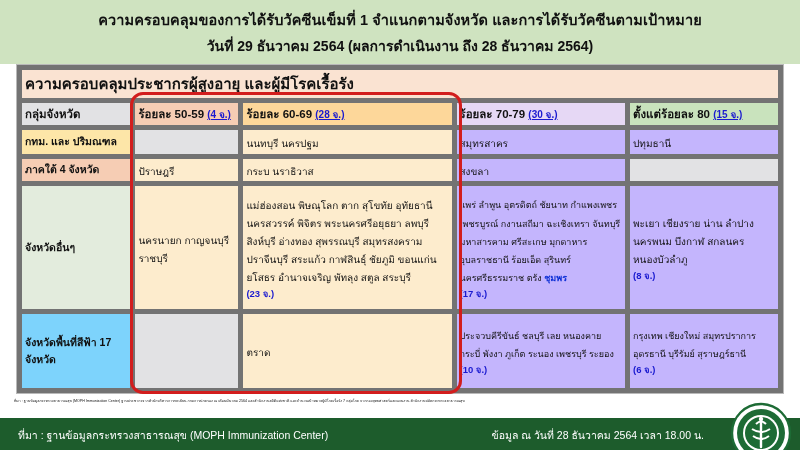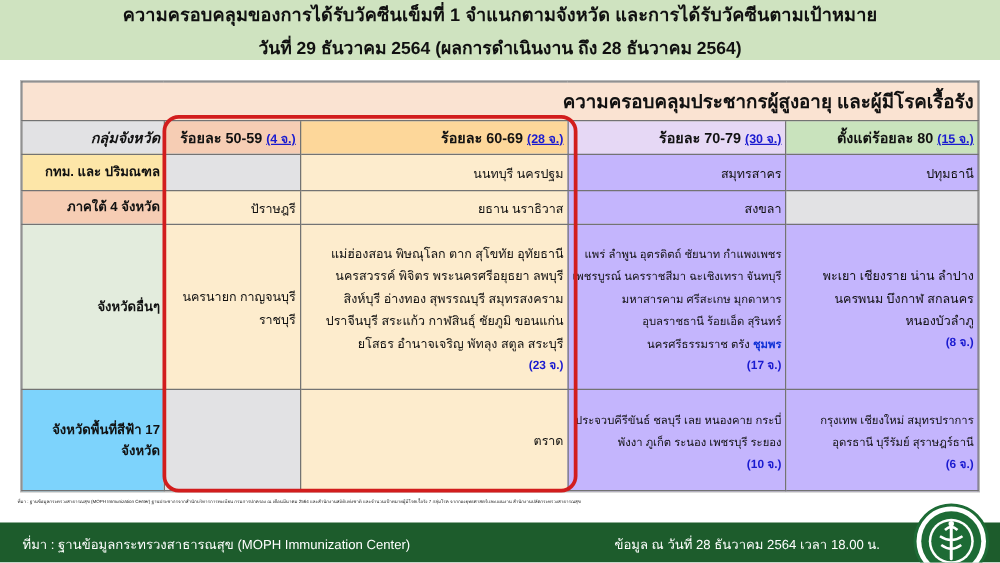--- a/index.html
+++ b/index.html
@@ -5,44 +5,44 @@
   * { box-sizing: border-box; margin: 0; padding: 0; }
   html, body {
     width: 800px; height: 450px;
     font-family: "Liberation Sans", "DejaVu Sans", sans-serif;
     background: #ffffff; overflow: hidden;
   }
   #page { position: relative; width: 800px; height: 450px; background:#fff; }
 
   
   .title-band {
-    position: absolute; left:0; top:0; width:800px; height:48px;
+    position: absolute; left:0; top:0; width:800px; height:64px;
     background:#cfe3c0;
     display:flex; flex-direction:column; align-items:center; justify-content:center;
     gap:4px;
   }
   .title-line1 { font-size:14.5px; font-weight:bold; color:#101010; letter-spacing:.1px; }
   .title-line2 { font-size:14px; font-weight:bold; color:#101010; }
 
   
   .table-wrap {
     position:absolute; left:16px; top:64px; width:768px; height:330px;
     border:1px solid #b9b9b9; background:#fff;
   }
   table.grid { width:100%; height:100%; border-collapse:collapse; table-layout:fixed; }
-  table.grid td { border:1px solid #737373; text-align:right; vertical-align:middle; padding:2px 3px; }
+  table.grid td { border:5px solid #737373; text-align:left; vertical-align:middle; padding:2px 3px; }
 
   .banner-cell {
     background:#fae3d2; height:30px;
     font-size:15px; font-weight:bold; color:#111;
   }
 
   
   .hdr { height:26px; font-size:11.5px; font-weight:bold; color:#111; }
-  .hdr-group   { background:#e2e2e4;font-style:italic; }
+  .hdr-group   { background:#e2e2e4; }
   .hdr-c1      { background:#f6cdb4; }
   .hdr-c2      { background:#fdd79a; }
   .hdr-c3      { background:#e6d8f5; }
   .hdr-c4      { background:#c9e3bd; }
   .cnt { color:#1a1ad0; font-size:10px; font-weight:bold;text-decoration:underline; }
 
   
   .lbl { font-size:10.5px; font-weight:bold; color:#111; }
   .lbl-bkk   { background:#fde6a8; }
   .lbl-south { background:#f6cdb4; }
@@ -146,41 +146,41 @@
             <span class="cell-txt">ปทุมธานี</span>
           </td>
         </tr>
 
         <tr style="height:26px">
           <td class="lbl lbl-south">ภาคใต้ 4 จังหวัด</td>
           <td class="c-cream">
             <span class="cell-txt">ปัราษฎรี</span>
           </td>
           <td class="c-cream">
-            <span class="cell-txt">ยธาน นราธิวาส</span>
+            <span class="cell-txt">กระบ นราธิวาส</span>
           </td>
           <td class="c-white">
             <span class="cell-txt">สงขลา</span>
           </td>
           <td class="c-empty">
             <span class="cell-txt"></span>
           </td>
         </tr>
 
         <tr style="height:128px">
           <td class="lbl lbl-other">จังหวัดอื่นๆ</td>
           <td class="c-cream">
             <span class="cell-txt">นครนายก กาญจนบุรี ราชบุรี</span>
           </td>
           <td class="c-cream">
             <span class="cell-txt">แม่ฮ่องสอน พิษณุโลก ตาก สุโขทัย อุทัยธานี นครสวรรค์  พิจิตร พระนครศรีอยุธยา ลพบุรี สิงห์บุรี อ่างทอง สุพรรณบุรี สมุทรสงคราม ปราจีนบุรี สระแก้ว กาฬสินธุ์ ชัยภูมิ ขอนแก่น ยโสธร อำนาจเจริญ พัทลุง สตูล สระบุรี</span>
             <span class="sub">(23 จ.)</span>
           </td>
           <td class="c-white">
-            <span class="cell-txt small"><span>แพร่ ลำพูน อุตรดิตถ์ ชัยนาท กำแพงเพชร เพชรบูรณ์ นครราชสีมา ฉะเชิงเทรา จันทบุรี มหาสารคาม ศรีสะเกษ มุกดาหาร อุบลราชธานี ร้อยเอ็ด สุรินทร์ นครศรีธรรมราช ตรัง</span> <span class="hi">ชุมพร</span></span>
+            <span class="cell-txt small"><span>แพร่ ลำพูน อุตรดิตถ์ ชัยนาท กำแพงเพชร เพชรบูรณ์ กงานสถีมา ฉะเชิงเทรา จันทบุรี มหาสารคาม ศรีสะเกษ มุกดาหาร อุบลราชธานี ร้อยเอ็ด สุรินทร์ นครศรีธรรมราช ตรัง</span> <span class="hi">ชุมพร</span></span>
             <span class="sub">(17 จ.)</span>
           </td>
           <td class="c-white">
             <span class="cell-txt">พะเยา เชียงราย น่าน ลำปาง นครพนม บึงกาฬ  สกลนคร หนองบัวลำภู</span>
             <span class="sub">(8 จ.)</span>
           </td>
         </tr>
 
         <tr style="height:78px">
           <td class="lbl lbl-blue">จังหวัดพื้นที่สีฟ้า 17 จังหวัด</td>

